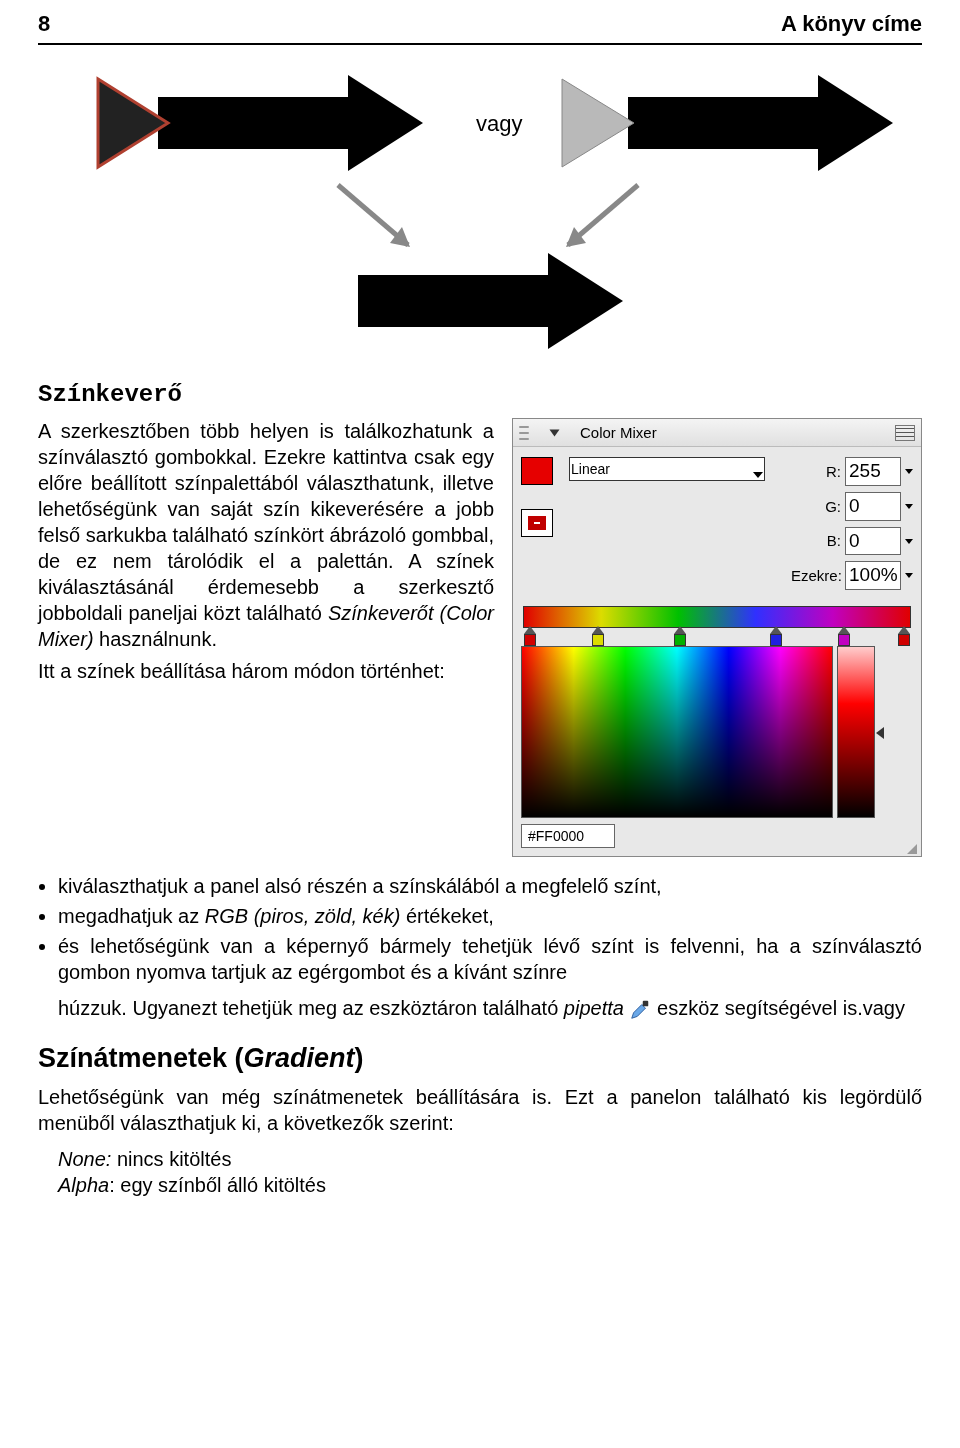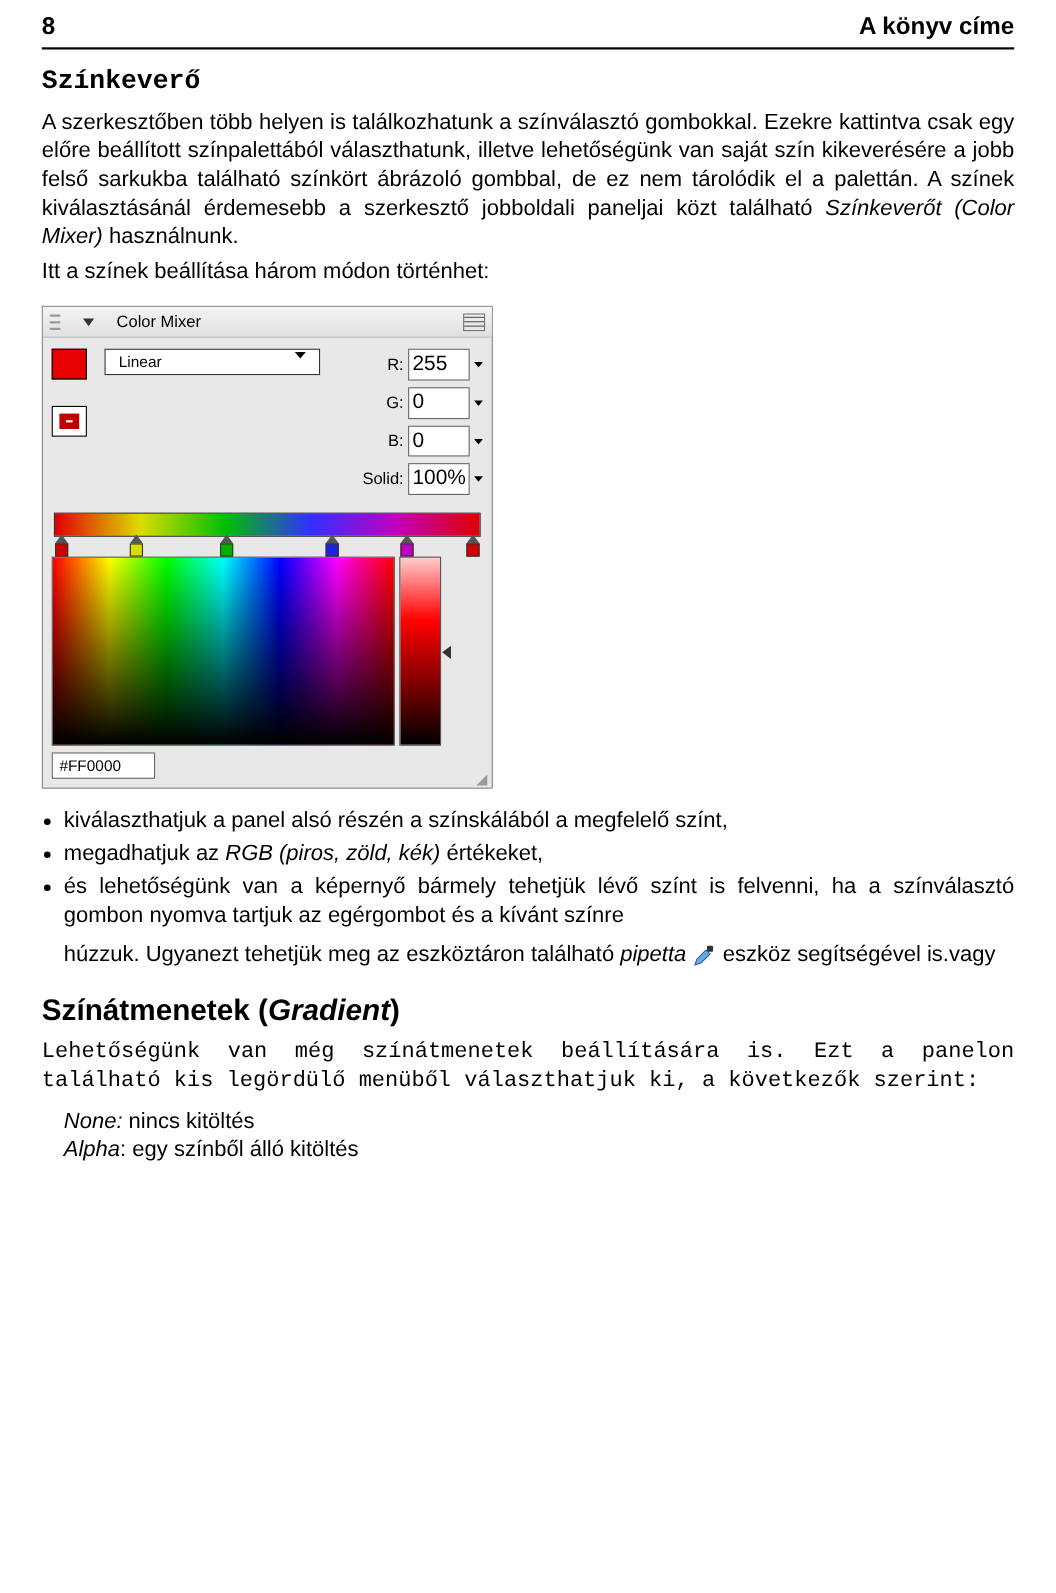--- a/index.html
+++ b/index.html
@@ -27,21 +27,21 @@
   .diagram {
     width: 880px;
     height: 310px;
     position: relative;
   }
   .diagram svg { position:absolute; top:0; left:0; }
 
   h3.section { font-size: 24px; font-weight: bold; margin: 14px 0 8px 0; font-family: Liberation Mono, monospace; }
   h4.sub { font-size: 27px; font-weight: bold; margin: 20px 0 8px 0; }
 
-  .two-col { display: flex; gap: 18px; margin-top: 6px; flex-direction: column; }
+  .two-col { display: flex; gap: 18px; margin-top: 6px; }
   .left-text { flex: 1; text-align: justify; }
   .mixer-panel {
     width: 408px;
     background: #e8e8e8;
     border: 1px solid #888;
     font-size: 15px;
     position: relative;
   }
   .mixer-titlebar {
     display: flex;
@@ -60,21 +60,21 @@
   .mixer-titlebar .menu-icon { margin-left:auto; width:18px;height:14px; border:1px solid #777; display:flex; flex-direction:column; justify-content:space-evenly;}
   .mixer-titlebar .menu-icon span{height:1px;background:#555;}
 
   .mixer-body { display:flex; padding: 10px 8px 6px 8px; gap: 8px; }
   .swatch-col { width: 40px; display:flex; flex-direction:column; gap:24px; align-items:flex-start;}
   .swatch-fill, .swatch-stroke { width:30px;height:26px;border:1px solid #000; background:#e60000; position:relative;}
   .swatch-stroke { background:#fff; border:1px solid #000;}
   .swatch-stroke::after{content:"";position:absolute;inset:6px;border:6px solid #c00000;}
   .controls-col { flex:1; }
   .type-row { display:flex; align-items:center; gap:4px; margin-bottom:2px;}
-  .type-field { flex:1; border:1px solid #333; background:#fff; padding:2px 12px; font-size:14px; display:flex; justify-content:space-between; align-items:flex-start;}
+  .type-field { flex:1; border:1px solid #333; background:#fff; padding:2px 1px; font-size:14px; display:flex; justify-content:space-between; align-items:flex-end;}
   .type-field .dd { width:0;height:0;border-left:5px solid transparent;border-right:5px solid transparent;border-top:6px solid #000;}
   .rgb-col { width: 140px; }
   .rgb-row { display:flex; align-items:center; gap:4px; margin-bottom:6px; justify-content:flex-end;}
   .rgb-row label { width:50px; text-align:right; font-size:15px;}
   .rgb-row .val { width:48px; border:1px solid #666; background:#fff; padding:1px 3px; font-size:19px;}
   .rgb-row .dd { width:0;height:0;border-left:4px solid transparent;border-right:4px solid transparent;border-top:5px solid #000;}
 
   .gradient-bar { margin: 4px 10px 0 10px; height: 38px; position: relative;}
   .gradient-strip { height:20px; border:1px solid #333; background: linear-gradient(to right,#e00000,#dcdc00,#00c000,#3030ff,#c000c0,#e00000);}
   .g-stop { position:absolute; top:20px; width:14px; text-align:center;}
@@ -98,20 +98,42 @@
 </head>
 <body>
 
 <div class="page">
 
   <div class="header">
     <span>8</span>
     <span>A könyv címe</span>
   </div>
 
+  <div class="diagram">
+    <svg width="880" height="310" viewBox="0 0 880 310">
+
+      <rect x="120" y="42" width="190" height="52" fill="#000"></rect>
+      <polygon points="310,20 310,116 385,68" fill="#000"></polygon>
+      <polygon points="60,24 60,112 130,68" fill="#222" stroke="#b04030" stroke-width="3"></polygon>
+
+      <text x="438" y="76" font-size="22" font-family="Arial">vagy</text>
+
+      <rect x="590" y="42" width="190" height="52" fill="#000"></rect>
+      <polygon points="780,20 780,116 855,68" fill="#000"></polygon>
+      <polygon points="524,24 524,112 596,68" fill="#b9b9b9" stroke="#888" stroke-width="1"></polygon>
+
+      <line x1="300" y1="130" x2="370" y2="190" stroke="#888" stroke-width="5"></line>
+      <polygon points="372,192 352,188 364,172" fill="#888"></polygon>
+      <line x1="600" y1="130" x2="530" y2="190" stroke="#888" stroke-width="5"></line>
+      <polygon points="528,192 548,188 536,172" fill="#888"></polygon>
+
+      <rect x="320" y="220" width="190" height="52" fill="#000"></rect>
+      <polygon points="510,198 510,294 585,246" fill="#000"></polygon>
+    </svg>
+  </div>
 
   <h3 class="section">Színkeverő</h3>
 
   <div class="two-col">
     <div class="left-text">
       <span>A szerkesztőben több helyen is találkozhatunk a színválasztó gombokkal. Ezekre kattintva csak egy előre beállított színpalettából választhatunk, illetve lehetőségünk van saját szín kikeverésére a jobb felső sarkukba található színkört ábrázoló gombbal, de ez nem tárolódik el a palettán. A színek kiválasztásánál érdemesebb a szerkesztő jobboldali paneljai közt található </span><em>Színkeverőt (Color Mixer)</em><span> használnunk.</span>
       <div style="height:6px"></div>
       <span>Itt a színek beállítása három módon történhet:</span>
     </div>
 
@@ -153,21 +175,21 @@
               <label>G:</label>
               <span class="val">0</span>
               <span class="dd"></span>
             </div>
           <div class="rgb-row">
               <label>B:</label>
               <span class="val">0</span>
               <span class="dd"></span>
             </div>
           <div class="rgb-row">
-              <label>Solid:</label>
+              <label>Ezekre:</label>
               <span class="val">100%</span>
               <span class="dd"></span>
             </div>
         </div>
       </div>
 
       <div class="gradient-bar">
         <div class="gradient-strip"></div>
 
       <div class="g-stop" style="left: 0px;">
@@ -223,20 +245,20 @@
           </svg>
       </span>
       <span>   eszköz segítségével is.vagy</span>
     </li>
   </ul>
 
   <h4 class="sub">
     <span>Színátmenetek (</span><em>Gradient</em><span>)</span>
   </h4>
 
-  <p style="text-align:justify;margin:4px 0 10px 0;font-family:Liberation Mono, monospace;">Lehetőségünk van még színátmenetek beállítására is. Ezt a panelon található kis legördülő menüből választhatjuk ki, a következők szerint:</p>
+  <p style="text-align:justify;margin:4px 0 10px 0;">Lehetőségünk van még színátmenetek beállítására is. Ezt a panelon található kis legördülő menüből választhatjuk ki, a következők szerint:</p>
 
   <div class="indent">
     <div><em>None:</em><span> nincs kitöltés</span></div>
     <div><em>Alpha</em><span>: egy színből álló kitöltés</span></div>
   </div>
 
 </div>
 
 </body></html>

